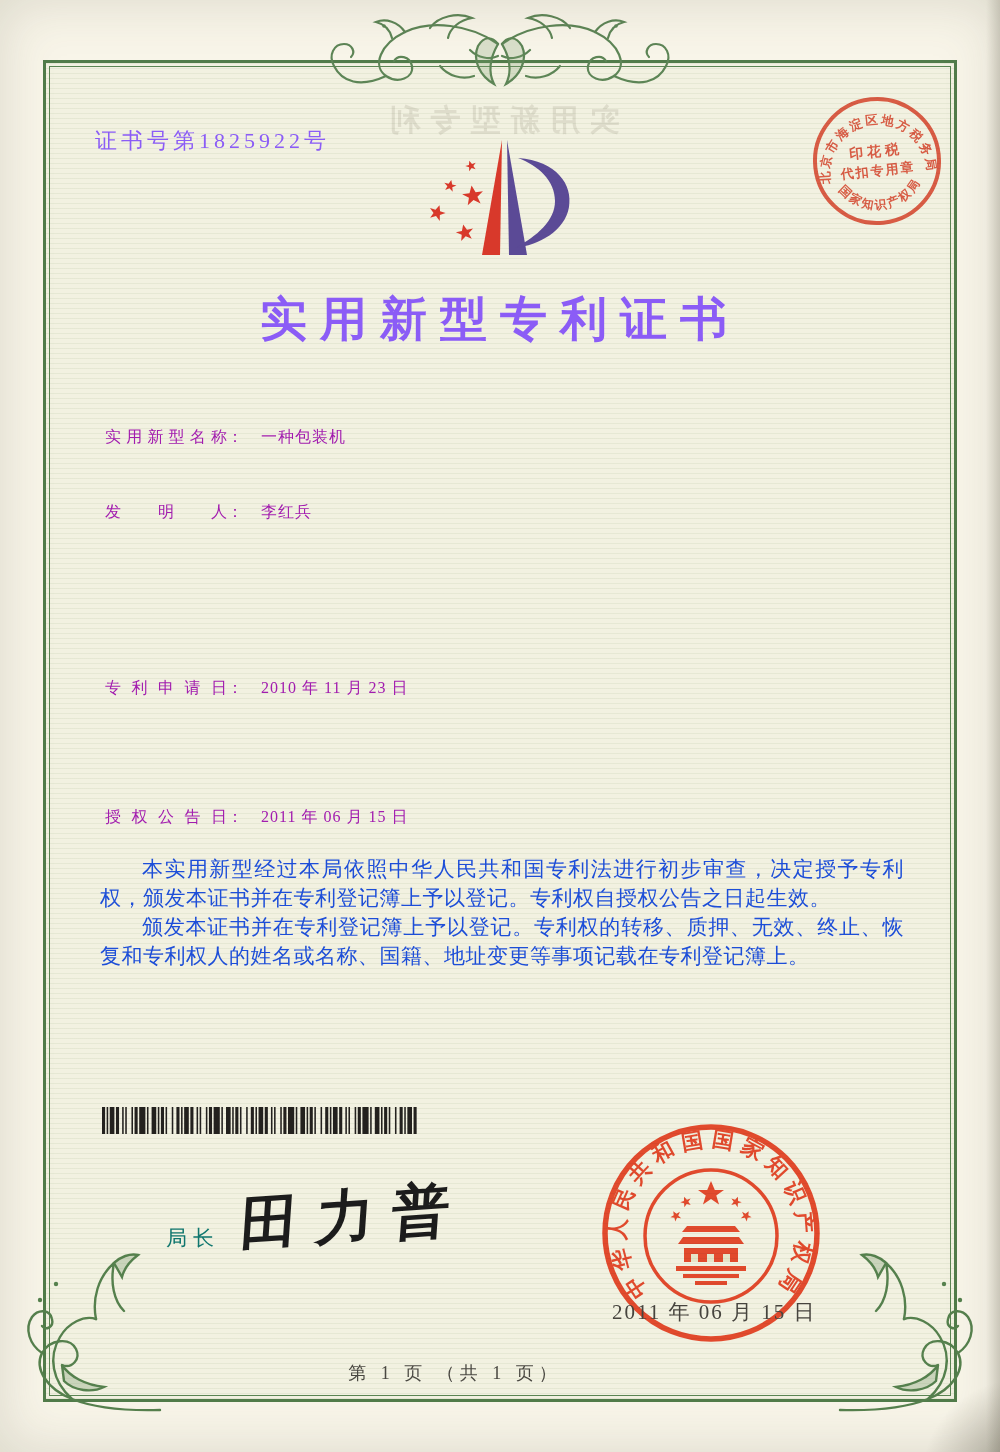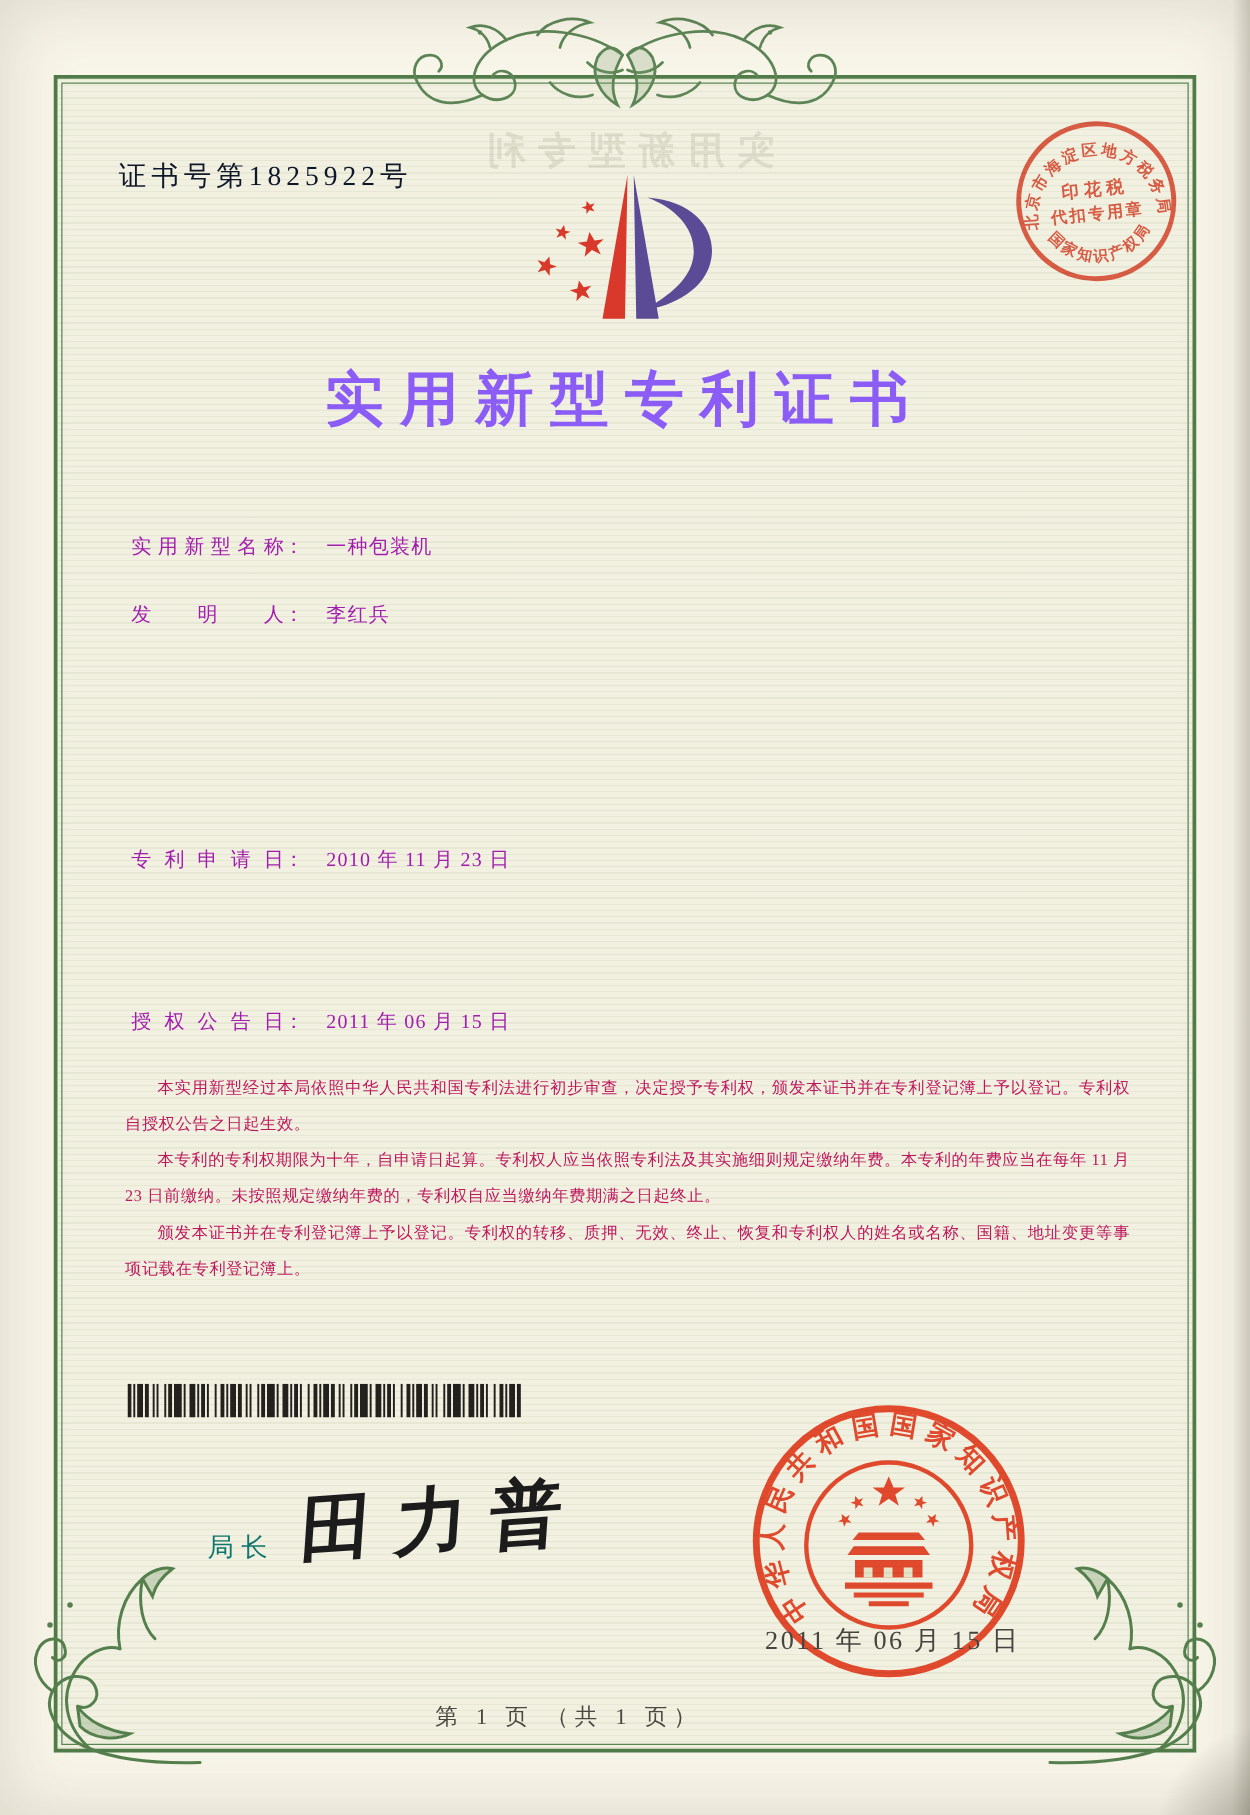--- a/index.html
+++ b/index.html
@@ -20,34 +20,34 @@
 
   
   .frame{position:absolute;left:43px;top:60px;right:43px;bottom:50px;
     border:3px solid #517c4a;
     background:
       repeating-linear-gradient(to bottom, rgba(120,150,95,.10) 0 1px, rgba(0,0,0,0) 1px 5px),
       #f2f1e1;}
   .frame-inner{position:absolute;inset:3px;border:1px solid #5b8553;}
 
   .txt{position:absolute;white-space:nowrap;}
-  .cert-no{left:95px;top:126px;font-size:22px;letter-spacing:4px;color:#0f172a;}
+  .cert-no{left:95px;top:126px;font-size:22px;letter-spacing:4px;color:#8b5cf6;}
   .ghost{left:0;right:0;top:100px;text-align:center;font-size:30px;letter-spacing:10px;
     color:rgba(120,115,95,.16);transform:scaleX(-1);font-weight:bold;z-index:1;}
   .title{left:0;right:0;top:288px;text-align:center;font-size:47px;font-weight:bold;
     letter-spacing:13px;color:#8b5cf6;}
 
   .field{position:absolute;left:105px;font-size:16px;color:#a21caf;white-space:nowrap;}
   .field .lbl{display:inline-block;width:122px;text-align:justify;text-align-last:justify;}
   .field .col{display:inline-block;margin:0 2px 0 0;}
   .field .val{display:inline-block;margin-left:16px;letter-spacing:1px;}
 
   .paras{position:absolute;left:100px;right:96px;top:855px;z-index:2;}
-  .paras p{margin:0;font-size:13px;line-height:29px;text-align:justify;
-    text-indent:2em;color:#be185d;letter-spacing:.5px;}
+  .paras p{margin:0;font-size:21px;line-height:29px;text-align:justify;
+    text-indent:2em;color:#1d4ed8;letter-spacing:.5px;}
 
   .barcode{position:absolute;left:102px;top:1107px;width:316px;height:27px;z-index:2;}
 
   .signer-title{left:166px;top:1224px;font-size:21px;letter-spacing:6px;color:#0f766e;z-index:3;}
   .signature{position:absolute;left:240px;top:1178px;font-size:58px;font-weight:bold;
     color:#1c1c1c;letter-spacing:18px;transform:rotate(-4deg) skewX(-8deg);z-index:3;
     font-family:"Liberation Serif","DejaVu Serif",serif;}
 
   .seal-wrap{position:absolute;left:596px;top:1118px;width:230px;height:230px;z-index:4;
     mix-blend-mode:multiply;opacity:.93;}
@@ -136,33 +136,32 @@
       <path d="M92,7 L94,122 L112,122 Z"></path>
       <path d="M103,25 C142,28 158,52 154,74 C150,98 124,112 100,115 C122,103 140,88 140,68 C140,48 124,33 103,25 Z"></path>
     </g>
   </svg>
 
   <div class="txt title">实用新型专利证书</div>
 
   <div class="field" style="top:427px">
     <span class="lbl">实用新型名称</span><span class="col">：</span><span class="val">一种包装机</span>
   </div>
-  <div class="field" style="top:482px">
+  <div class="field" style="top:502px">
     <span class="lbl">发明人</span><span class="col">：</span><span class="val">李红兵</span>
   </div>
   <div class="field" style="top:678px">
     <span class="lbl">专利申请日</span><span class="col">：</span><span class="val">2010 年 11 月 23 日</span>
   </div>
   <div class="field" style="top:807px">
     <span class="lbl">授权公告日</span><span class="col">：</span><span class="val">2011 年 06 月 15 日</span>
   </div>
 
   <div class="paras">
     <p>本实用新型经过本局依照中华人民共和国专利法进行初步审查，决定授予专利权，颁发本证书并在专利登记簿上予以登记。专利权自授权公告之日起生效。</p>
-    <p>本专利的专利权期限为十年，自申请日起算。专利权人应当依照专利法及其实施细则规定缴纳年费。本专利的年费应当在每年 11 月 23 日前缴纳。未按照规定缴纳年费的，专利权自应当缴纳年费期满之日起终止。</p>
     <p>颁发本证书并在专利登记簿上予以登记。专利权的转移、质押、无效、终止、恢复和专利权人的姓名或名称、国籍、地址变更等事项记载在专利登记簿上。</p>
   </div>
 
   <svg class="barcode" viewBox="0 0 316 27" preserveAspectRatio="none">
       <rect x="0.00" y="0" width="3.10" height="27" fill="#23211e"></rect>
       <rect x="4.65" y="0" width="1.55" height="27" fill="#23211e"></rect>
       <rect x="7.75" y="0" width="4.65" height="27" fill="#23211e"></rect>
       <rect x="13.95" y="0" width="3.10" height="27" fill="#23211e"></rect>
       <rect x="20.15" y="0" width="1.55" height="27" fill="#23211e"></rect>
       <rect x="23.25" y="0" width="1.55" height="27" fill="#23211e"></rect>

